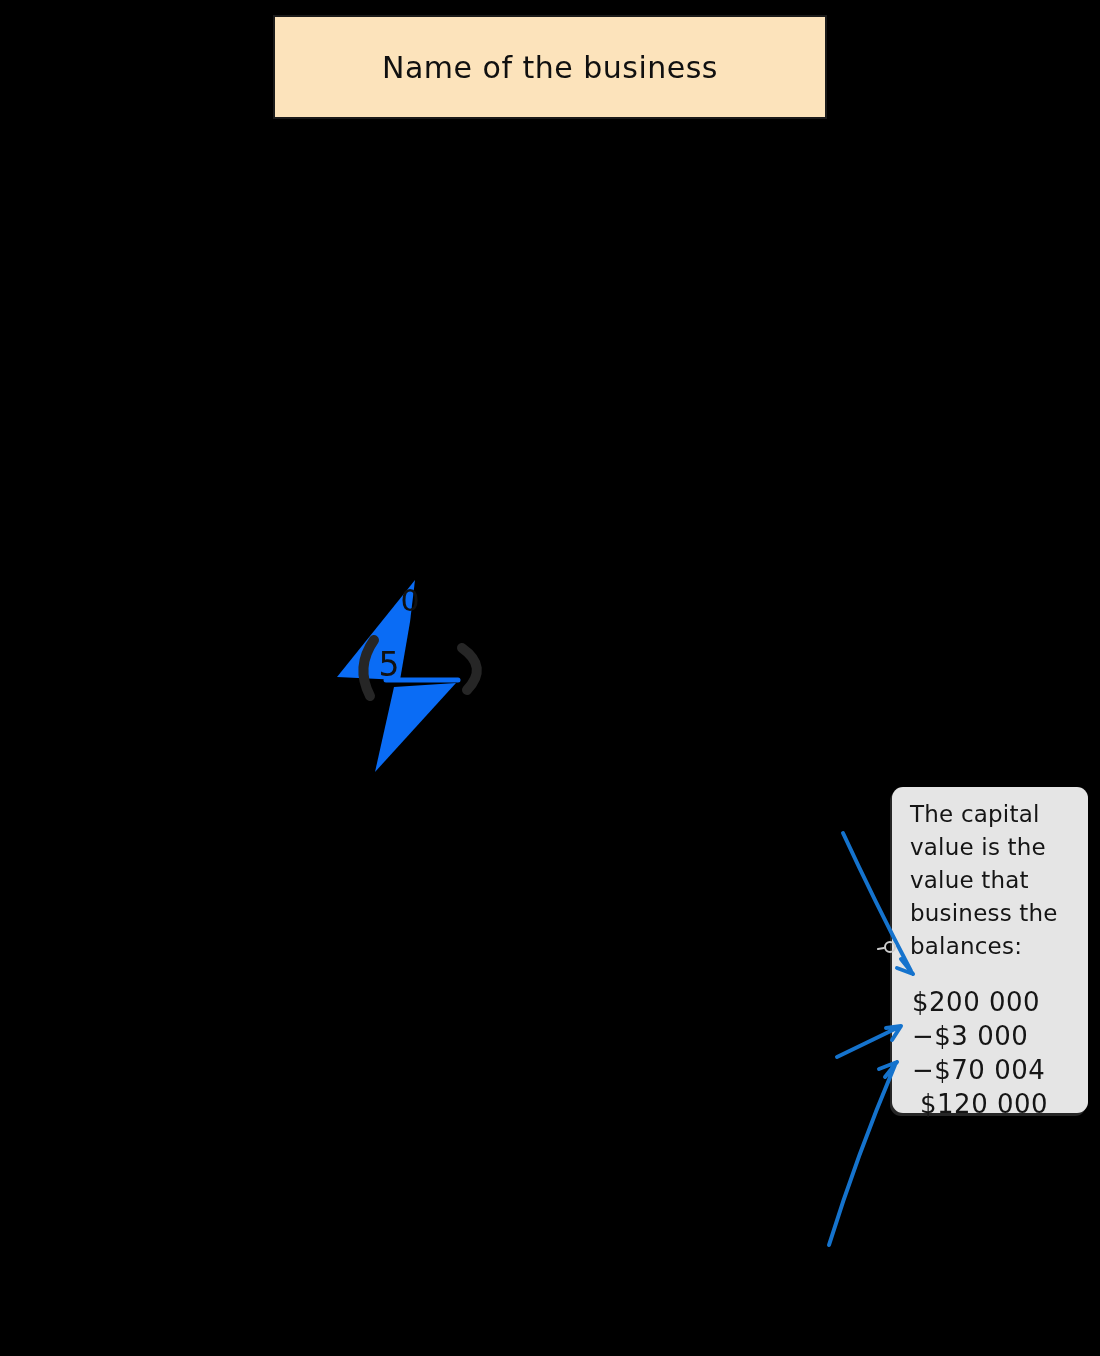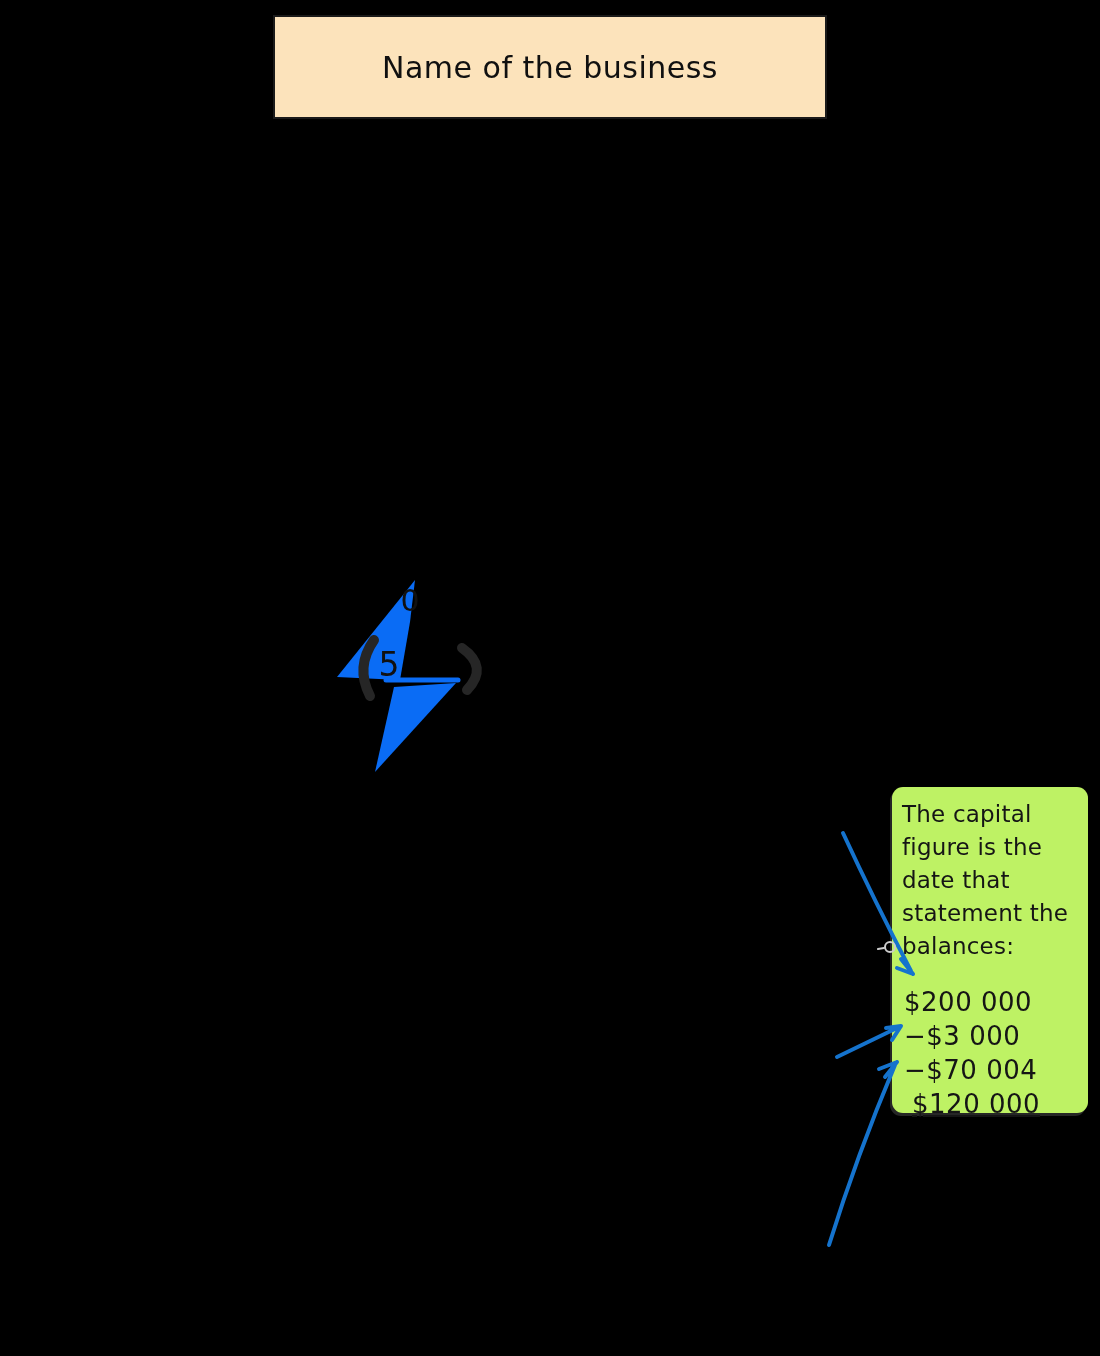--- a/index.html
+++ b/index.html
@@ -39,64 +39,64 @@
   }
 
   
   #note-box {
     position: absolute;
     left: 892px;
     top: 787px;
     width: 196px;
     height: 326px;
     box-sizing: border-box;
-    background: #bef264;
+    background: #e5e5e5;
     border-radius: 11px;
     box-shadow: -2px 3px 0 rgba(70,70,70,0.55);
-    padding: 11px 8px 8px 10px;
+    padding: 11px 8px 8px 18px;
     color: #151515;
   }
   .note-line {
     font-size: 23px;
     line-height: 33px;
     white-space: nowrap;
     letter-spacing: 0.2px;
   }
   .amt {
     font-size: 26px;
     line-height: 34px;
     white-space: nowrap;
     padding-left: 2px;
     letter-spacing: 0.5px;
   }
   .amt.first { margin-top: 22px; }
-  .amt.indent { padding-left: 10px; text-decoration: underline; }
+  .amt.indent { padding-left: 10px; }
 
   
   #annotation-svg {
     position: absolute;
     left: 0;
     top: 0;
     pointer-events: none;
   }
 </style>
 </head>
 <body>
 
 <div id="canvas">
 
   <div id="title-box">
     <div>Name of the business</div>
   </div>
 
   <div id="note-box">
     <div class="note-line">The capital</div>
-    <div class="note-line">figure is the</div>
-    <div class="note-line">date that</div>
-    <div class="note-line">statement the</div>
+    <div class="note-line">value is the</div>
+    <div class="note-line">value that</div>
+    <div class="note-line">business the</div>
     <div class="note-line">balances:</div>
     <div class="amt first">$200 000</div>
     <div class="amt">−$3 000</div>
     <div class="amt">−$70 004</div>
     <div class="amt indent">$120 000</div>
   </div>
 
   <svg id="annotation-svg" width="1100" height="1356" viewBox="0 0 1100 1356">
 
     <polygon points="415,580 337,677 400,680 410,622" fill="#0a6cf5"></polygon>

